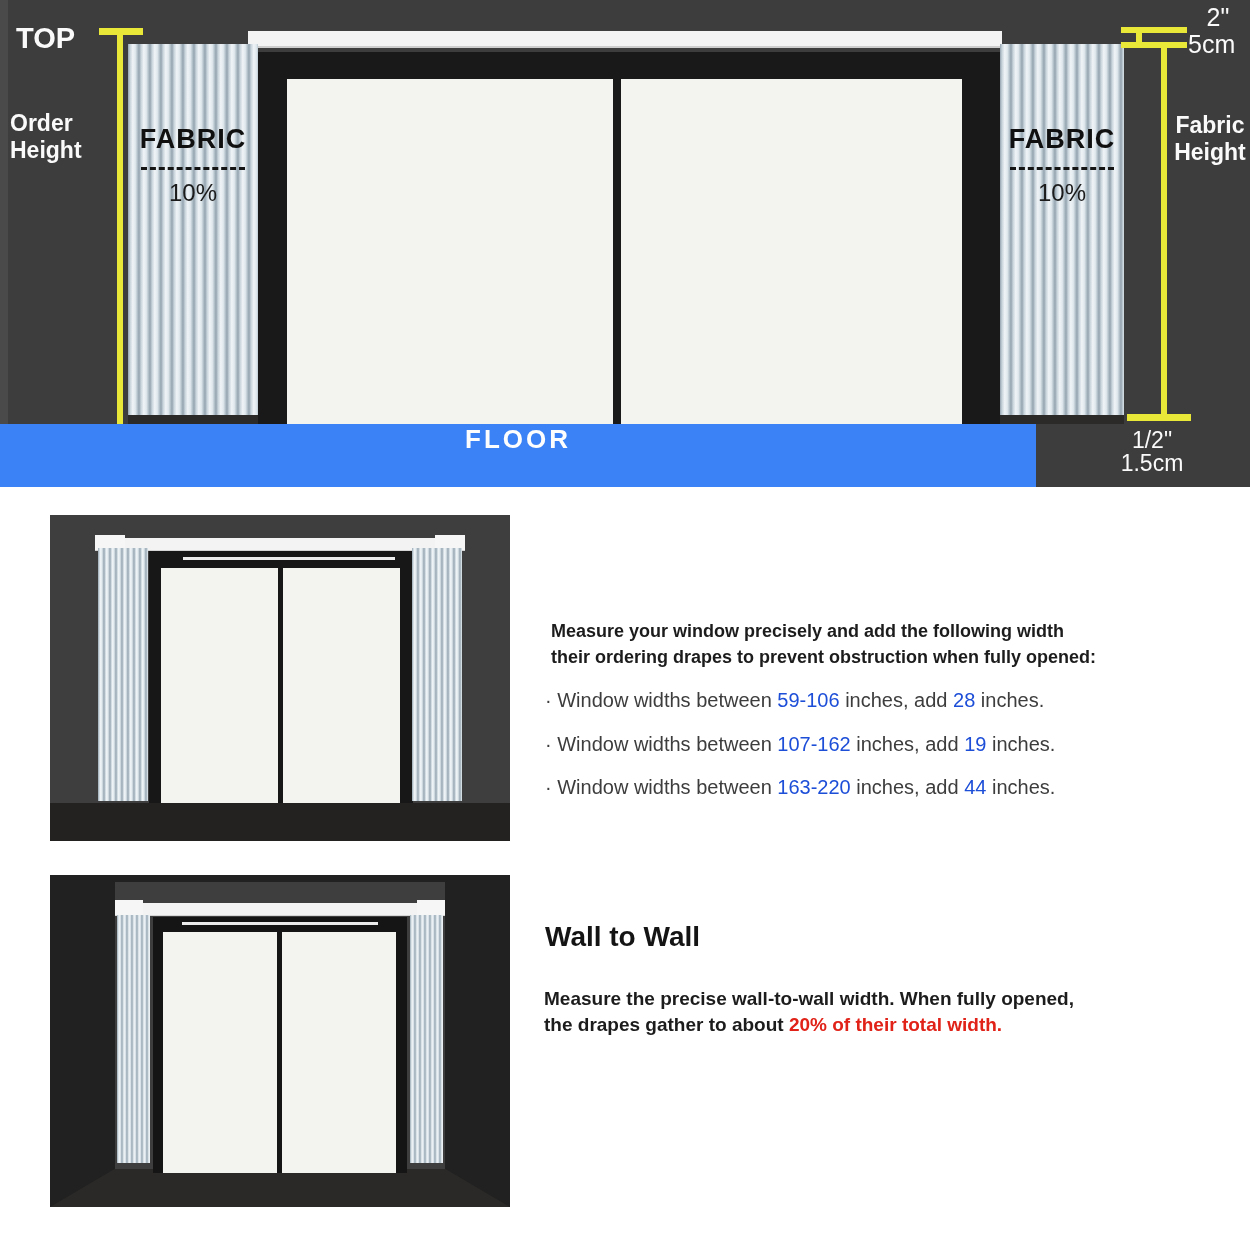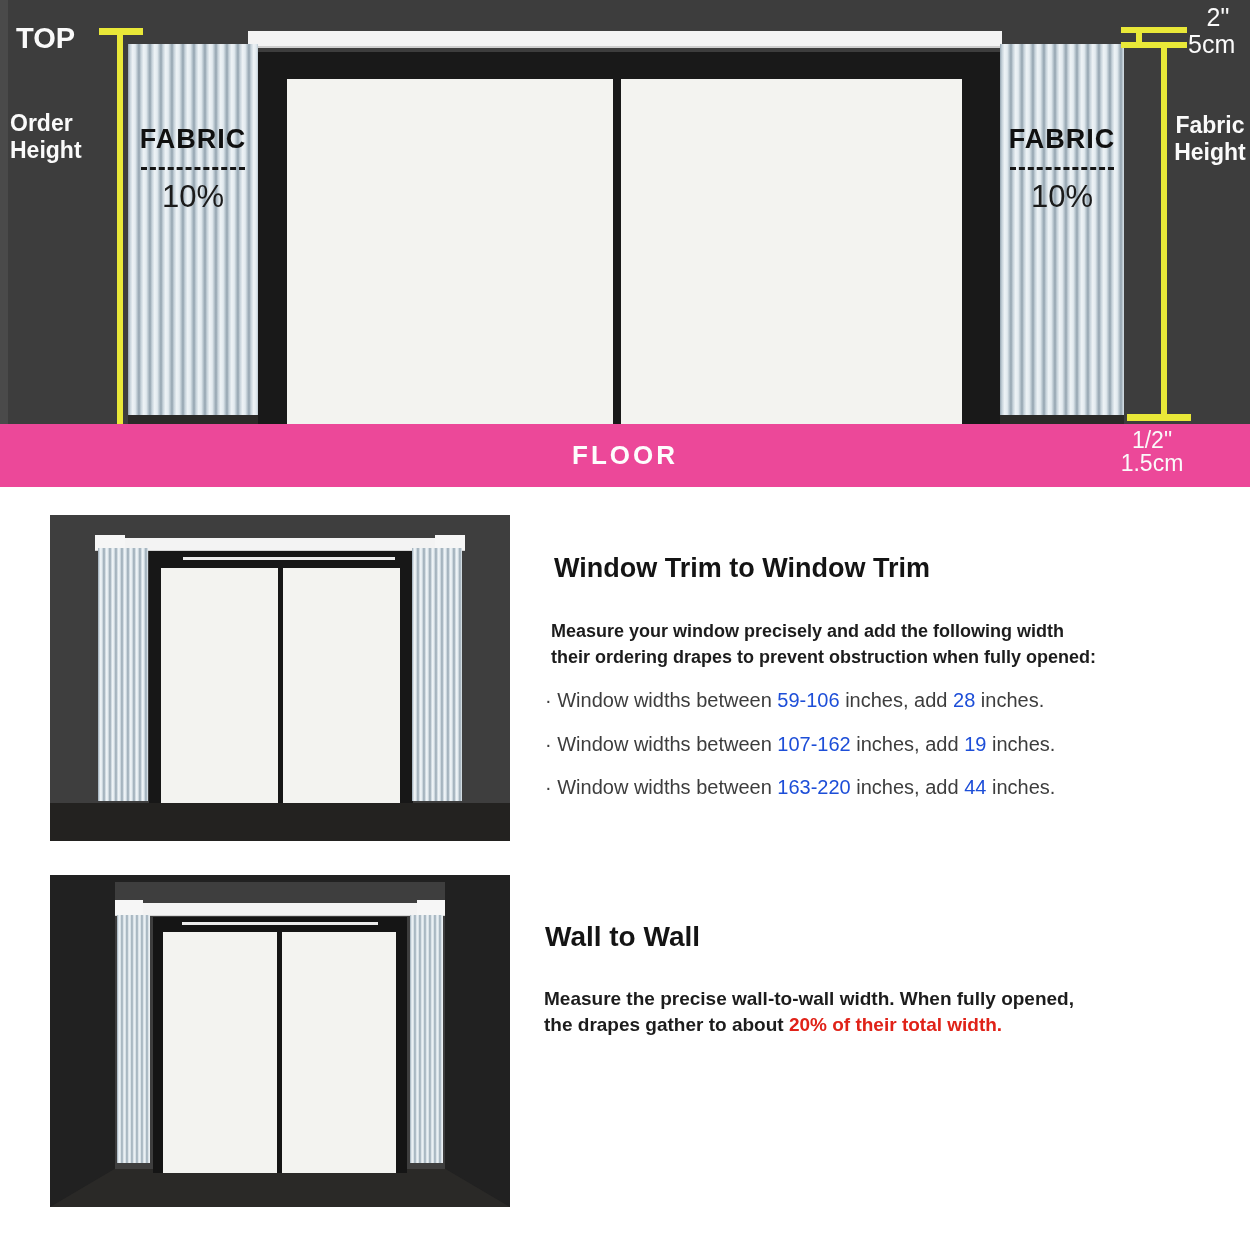--- a/index.html
+++ b/index.html
@@ -4,22 +4,22 @@
 <style>
   html,body{margin:0;padding:0;background:#ffffff;}
   .page{
     position:relative;width:1250px;height:1250px;overflow:hidden;background:#ffffff;
     font-family:"Liberation Sans",sans-serif;
   }
 
   
   .top-diagram{position:absolute;left:0;top:0;width:1250px;height:487px;background:#3d3d3d;}
   .td-edge{position:absolute;left:0;top:0;width:8px;height:424px;background:#4a4a4a;}
-  .td-floor{position:absolute;left:0;top:424px;width:1250px;height:63px;background:#ec4899;
-    display:flex;align-items:center;justify-content:center;}
+  .td-floor{position:absolute;left:0;top:424px;width:1036px;height:63px;background:#3b82f6;
+    display:flex;justify-content:center;}
   .td-floor-label{color:#fdfdfd;font-size:26px;font-weight:700;letter-spacing:3px;}
   .td-frame{position:absolute;left:252px;top:52px;width:751px;height:372px;background:#191919;}
   .td-glass{position:absolute;top:79px;height:345px;background:#f3f3f0;}
   .td-glass-left{left:287px;width:326px;}
   .td-glass-right{left:621px;width:341px;}
   .td-rod{position:absolute;left:248px;top:31px;width:754px;height:15px;background:#f3f3f3;border-bottom:2px solid #cdcdcd;}
   .td-shadow{position:absolute;top:413px;height:11px;background:#2b2a28;}
   .td-shadow-left{left:128px;width:130px;}
   .td-shadow-right{left:1000px;width:124px;}
 
@@ -29,21 +29,21 @@
   }
   .td-curtain{position:absolute;top:44px;height:371px;}
   .td-curtain-left{left:128px;width:130px;}
   .td-curtain-right{left:1000px;width:124px;}
 
   .fabric-group{position:absolute;top:90px;text-align:center;color:#101010;margin-top:34px;}
   .fabric-group-left{left:128px;width:130px;}
   .fabric-group-right{left:998px;width:128px;}
   .fabric-word{font-size:27px;font-weight:700;letter-spacing:1px;}
   .fabric-dash{width:104px;margin:12px auto 0 auto;border-top:3px dashed #151515;height:0;}
-  .fabric-pct{margin-top:9px;font-size:31px;font-weight:400;color:#1b1b1b;}
+  .fabric-pct{margin-top:9px;font-size:24px;font-weight:400;color:#1b1b1b;}
 
   .ymark{position:absolute;background:#e9e838;}
   .y-order-cap{left:99px;top:28px;width:44px;height:7px;}
   .y-order-line{left:117px;top:28px;width:6px;height:396px;}
   .y-gap-a{left:1121px;top:27px;width:66px;height:6px;}
   .y-gap-conn{left:1136px;top:27px;width:6px;height:21px;}
   .y-gap-b{left:1121px;top:42px;width:66px;height:6px;}
   .y-fabric-line{left:1161px;top:44px;width:6px;height:372px;}
   .y-fabric-cap{left:1127px;top:414px;width:64px;height:7px;}
 
@@ -153,21 +153,20 @@
     <div class="mi-line-trim"></div>
     <div class="mi-glass mi-glass-trim gl"></div>
     <div class="mi-glass mi-glass-trim gr"></div>
     <div class="mi-rod-trim"></div>
     <div class="mi-cap mi-cap-trim cl"></div>
     <div class="mi-cap mi-cap-trim cr"></div>
     <div class="mi-curtain-trim ql pleats"></div>
     <div class="mi-curtain-trim qr pleats"></div>
   </section>
 
-  <div class="trim-heading">Window Trim to Window Trim</div>
   <div class="trim-intro">
     <div>Measure your window precisely and add the following width</div>
     <div>their ordering drapes to prevent obstruction when fully opened:</div>
   </div>
 
   <div class="bullet bullet-1">
     <span>· Window widths between </span><span class="red-muted">59-106</span><span> inches, add </span><span class="red-muted">28</span><span> inches.</span>
   </div>
   <div class="bullet bullet-2">
     <span>· Window widths between </span><span class="red-muted">107-162</span><span> inches, add </span><span class="red-muted">19</span><span> inches.</span>

